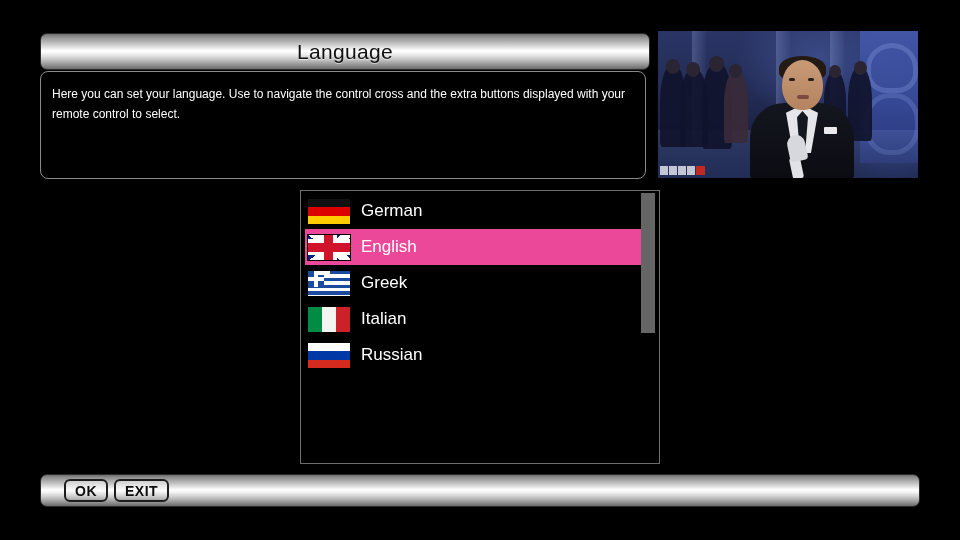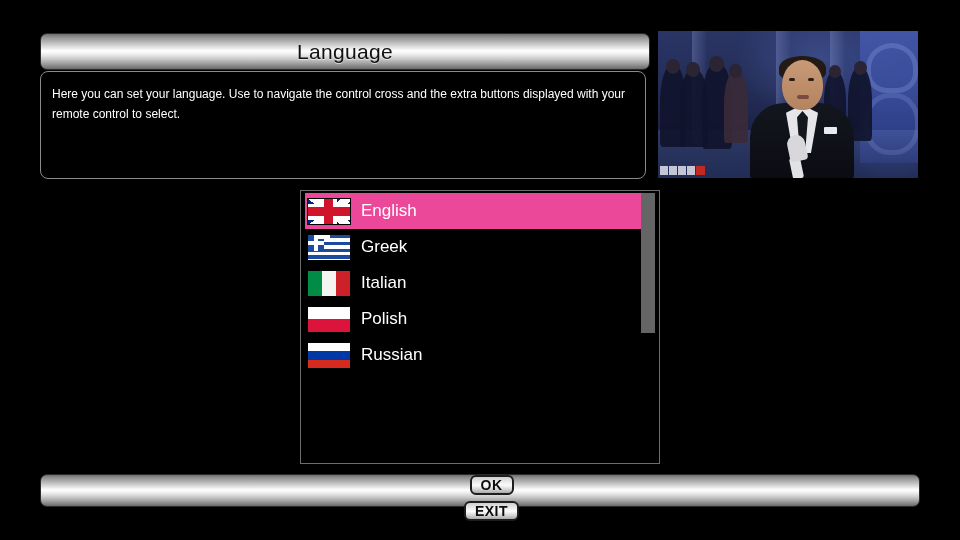--- a/index.html
+++ b/index.html
@@ -192,21 +192,21 @@
     position:absolute;right:4px;top:2px;width:14px;height:270px;background:#000;
   }
   #list-scrollbar-thumb{
     position:absolute;left:0;top:0;width:14px;height:140px;
     background:#656565;
   }
 
   
   #bottom-bar{
     position:absolute;left:40px;top:474px;width:880px;height:33px;
-    display:flex;align-items:center;padding-left:23px;gap:6px;box-sizing:border-box;flex-direction:column;
+    display:flex;align-items:center;padding-left:23px;gap:6px;box-sizing:border-box;
   }
   .btn{
     min-width:42px;height:23px;padding:0 9px;border:2px solid #1d1d1d;
     border-radius:6px;box-sizing:border-box;
     background:linear-gradient(to bottom,#cfcfcf 0%,#efefef 35%,#fbfbfb 52%,#d2d2d2 78%,#a8a8a8 100%);
     display:flex;align-items:center;justify-content:center;
     font-size:14px;font-weight:bold;color:#0d0d0d;letter-spacing:.5px;
     font-family:"Liberation Sans","DejaVu Sans",sans-serif;
   }
 </style>
@@ -260,42 +260,42 @@
       <span></span>
         <span></span>
         <span></span>
         <span></span>
         <span class="bug-red"></span>
     </div>
   </div>
 
   <div id="language-list-panel">
     <div id="language-list">
+        <div class="lang-row">
+          <div class="flag flag-de"></div>
+          <span class="lang-label">German</span>
+        </div>
         <div class="lang-row selected">
           <div class="flag flag-gb">
             <u></u>
             <s></s>
           </div>
           <span class="lang-label">English</span>
         </div>
         <div class="lang-row">
           <div class="flag flag-gr">
             <i></i>
           </div>
           <span class="lang-label">Greek</span>
         </div>
         <div class="lang-row">
           <div class="flag flag-it"></div>
           <span class="lang-label">Italian</span>
         </div>
         <div class="lang-row">
-          <div class="flag flag-pl"></div>
-          <span class="lang-label">Polish</span>
-        </div>
-        <div class="lang-row">
           <div class="flag flag-ru"></div>
           <span class="lang-label">Russian</span>
         </div>
       </div>
     <div id="list-scrollbar">
       <div id="list-scrollbar-thumb" style="height: 140.4px; top: 0px;"></div>
     </div>
   </div>
 
   <div class="metal" id="bottom-bar">

